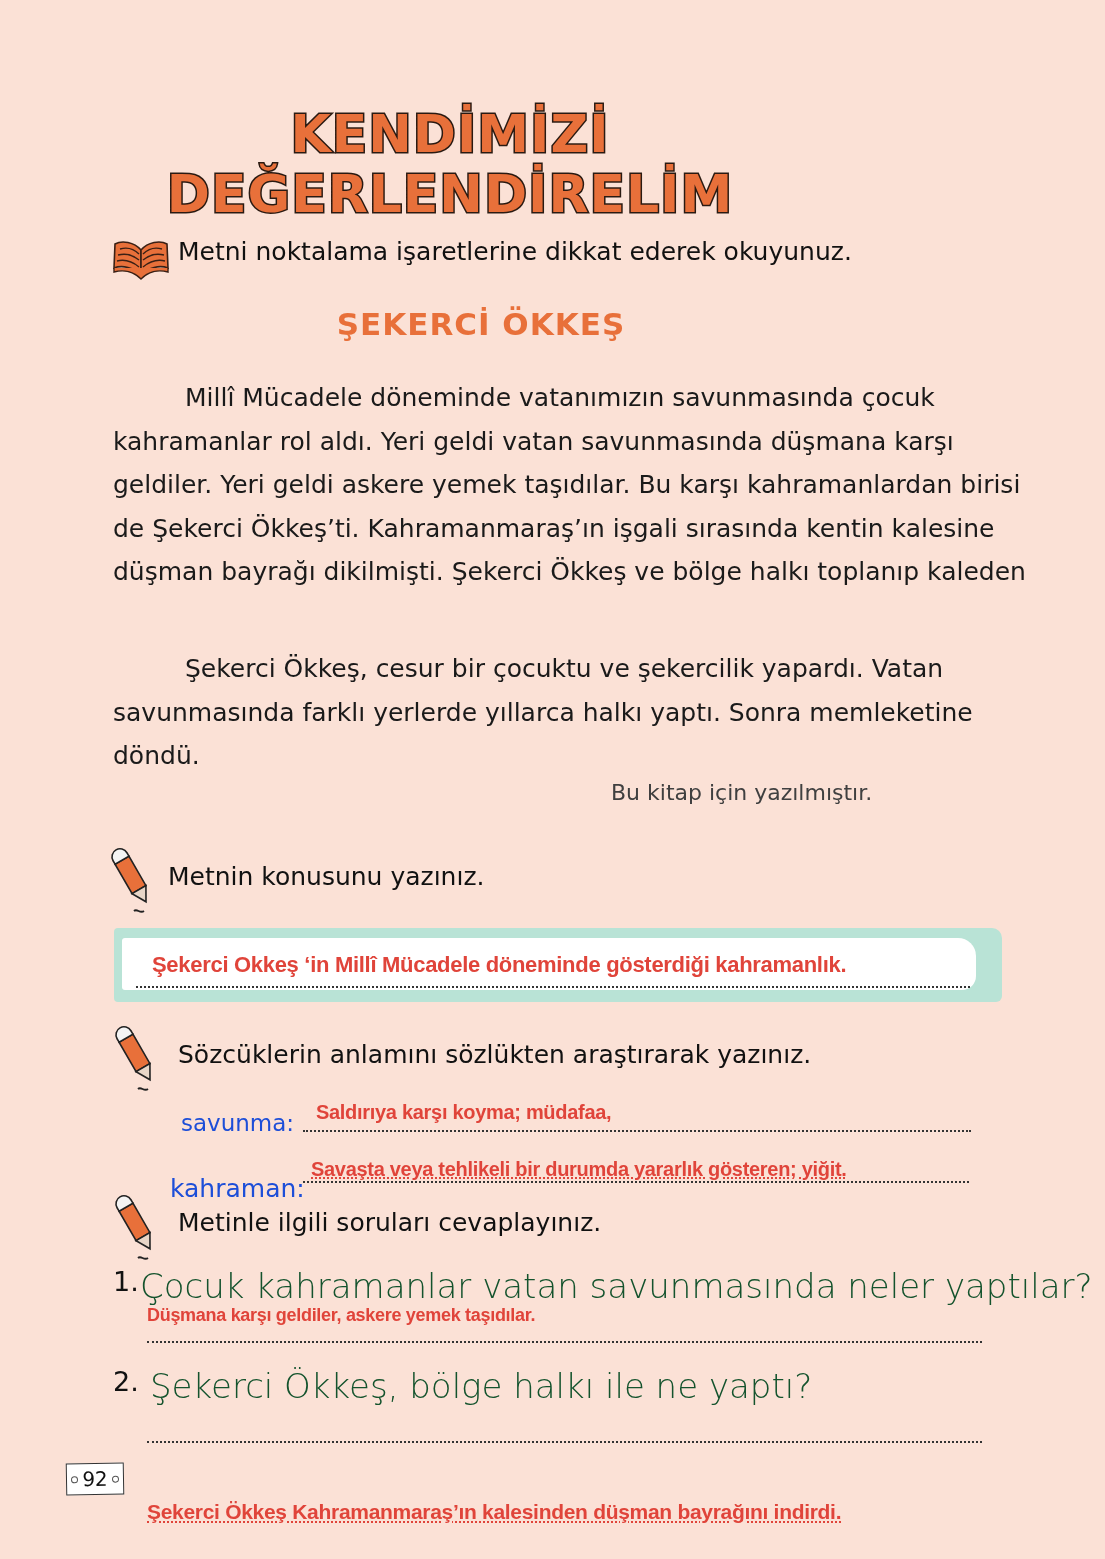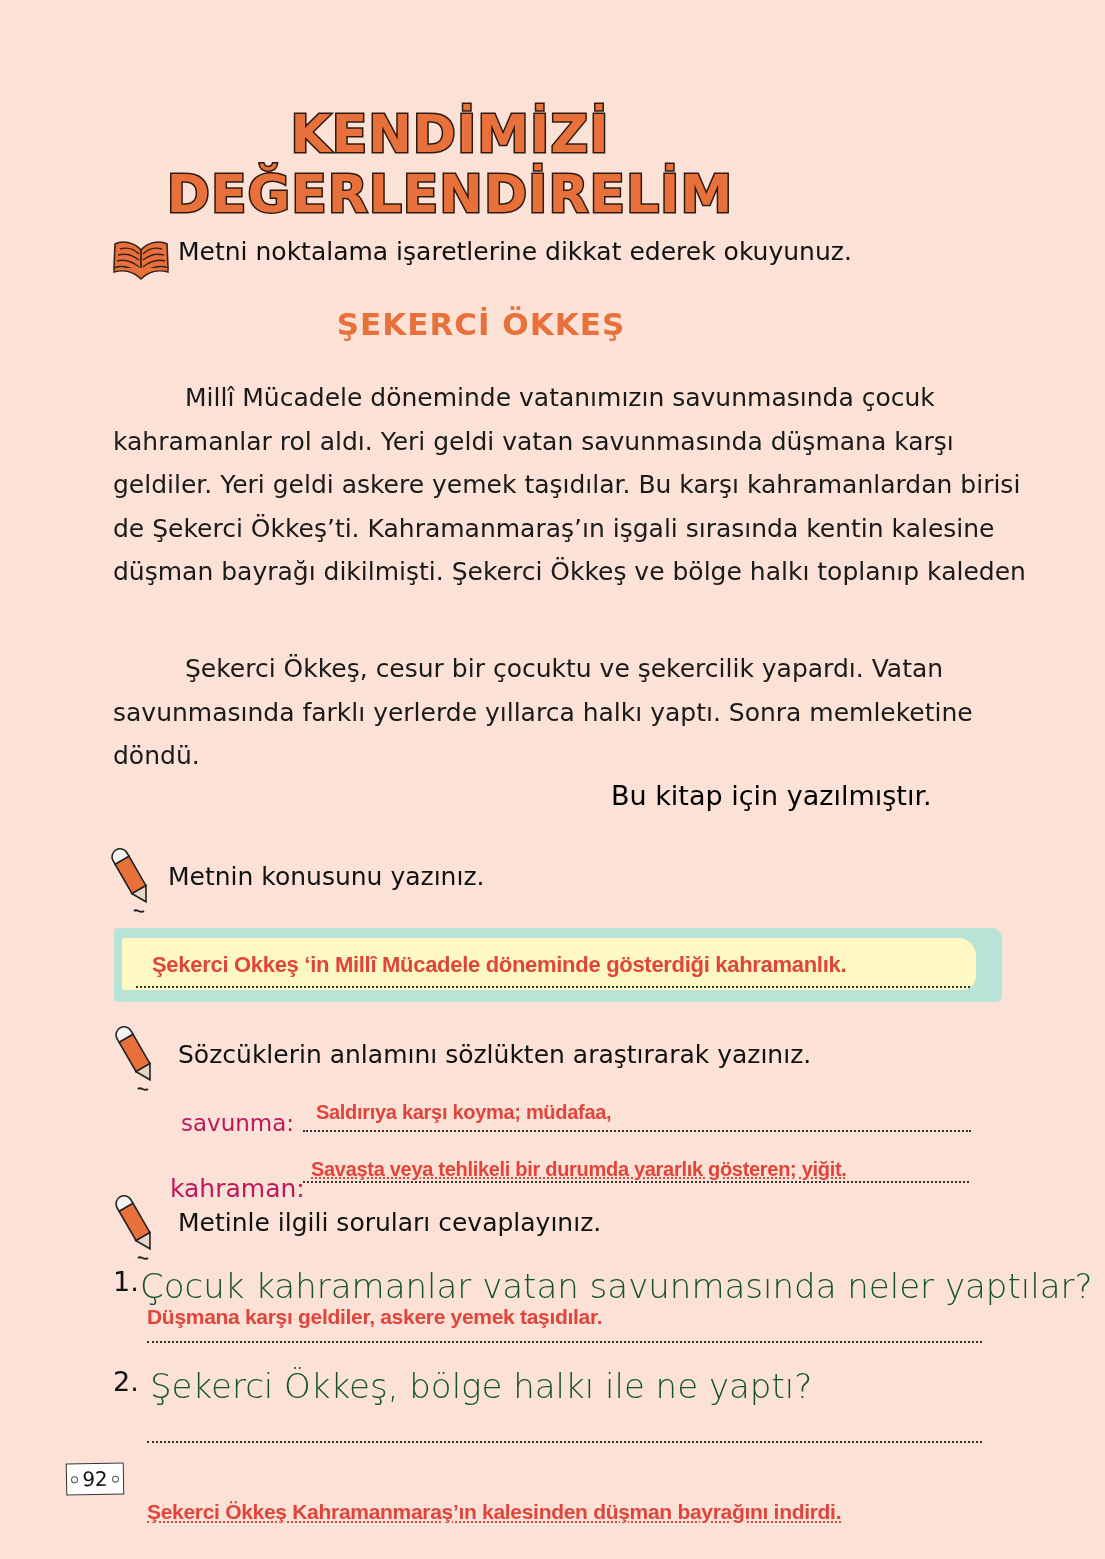--- a/index.html
+++ b/index.html
@@ -44,50 +44,50 @@
       font-family: "DejaVu Sans", sans-serif;
       font-weight: 400;
       font-size: 25px;
       line-height: 43.5px;
       color: #1a1a1a;
     }
     .para .line { white-space: nowrap; display: block; }
     .para .indent { padding-left: 72px; }
     .source {
       left: 611px; top: 780px;
-      font-size: 27px;
-      color: #000000;
+      font-size: 22px;
+      color: #404040;
       white-space: nowrap;
     }
     .answer-box {
       left: 114px; top: 928px; width: 888px; height: 74px;
       background: #b9e3d6;
       border-radius: 4px 10px 6px 4px;
     }
     .answer-box-inner {
       position: absolute; left: 8px; top: 10px; right: 26px; bottom: 12px;
-      background: #fef9c3;
+      background: #ffffff;
       border-radius: 3px 18px 14px 3px;
       text-align: right;
     }
     .answer-text {
       font-family: "Liberation Sans", sans-serif;
       font-weight: bold;
       font-size: 22px;
       color: #e0443a;
       white-space: nowrap;
       letter-spacing: -0.3px;
     }
     .dots {
       border-bottom: 2px dotted #333;
       height: 0;
     }
     .label {
       font-size: 23px;
-      color: #be185d;
+      color: #1d4ed8;
       white-space: nowrap;
     }
     .qnum {
       font-size: 27px; color: #111; white-space: nowrap;
     }
     .question {
       font-size: 34px;
       font-weight: 300;
       color: #14532d;
       white-space: nowrap;
@@ -189,21 +189,21 @@
       <path d="M16 12 L16 8 A8 8 0 0 1 32 8 L32 12 Z" fill="#f4f4f4" stroke="#222" stroke-width="1.6"></path>
       <path d="M16 46 L32 46 L24 60 Z" fill="#e8d6c8" stroke="#222" stroke-width="1.6"></path>
     </g>
     <path d="M24 66 C27 63 30 69 34 66" stroke="#222" stroke-width="1.8" fill="none"></path>
   </svg>
 </div>
 <div class="abs instr" style="left:178px; top:1208px;">Metinle ilgili soruları cevaplayınız.</div>
 
 <div class="abs qnum" style="left:113px; top:1266px;">1.</div>
 <div class="abs question" style="left:140px; top:1266px;">Çocuk kahramanlar vatan savunmasında neler yaptılar?</div>
-<div class="abs answer-text" style="left:147px; top:1305px; font-size:21px;">Düşmana karşı geldiler, askere yemek taşıdılar.</div>
+<div class="abs answer-text" style="left:147px; top:1305px; font-size:18px;">Düşmana karşı geldiler, askere yemek taşıdılar.</div>
 <div class="abs dots" style="left:147px; width:835px; top:1341px;"></div>
 
 <div class="abs qnum" style="left:113px; top:1366px;">2.</div>
 <div class="abs question" style="left:150px; top:1366px;">Şekerci Ökkeş, bölge halkı ile ne yaptı?</div>
 <div class="abs answer-text" style="left:147px; top:1500px; font-size:21px; text-decoration: underline dotted;">Şekerci Ökkeş Kahramanmaraş’ın kalesinden düşman bayrağını indirdi.</div>
 <div class="abs dots" style="left:147px; width:835px; top:1441px;"></div>
 
 <div class="abs page-num">
   <span class="dot" style="left:4px;"></span>
   <span>92</span>

